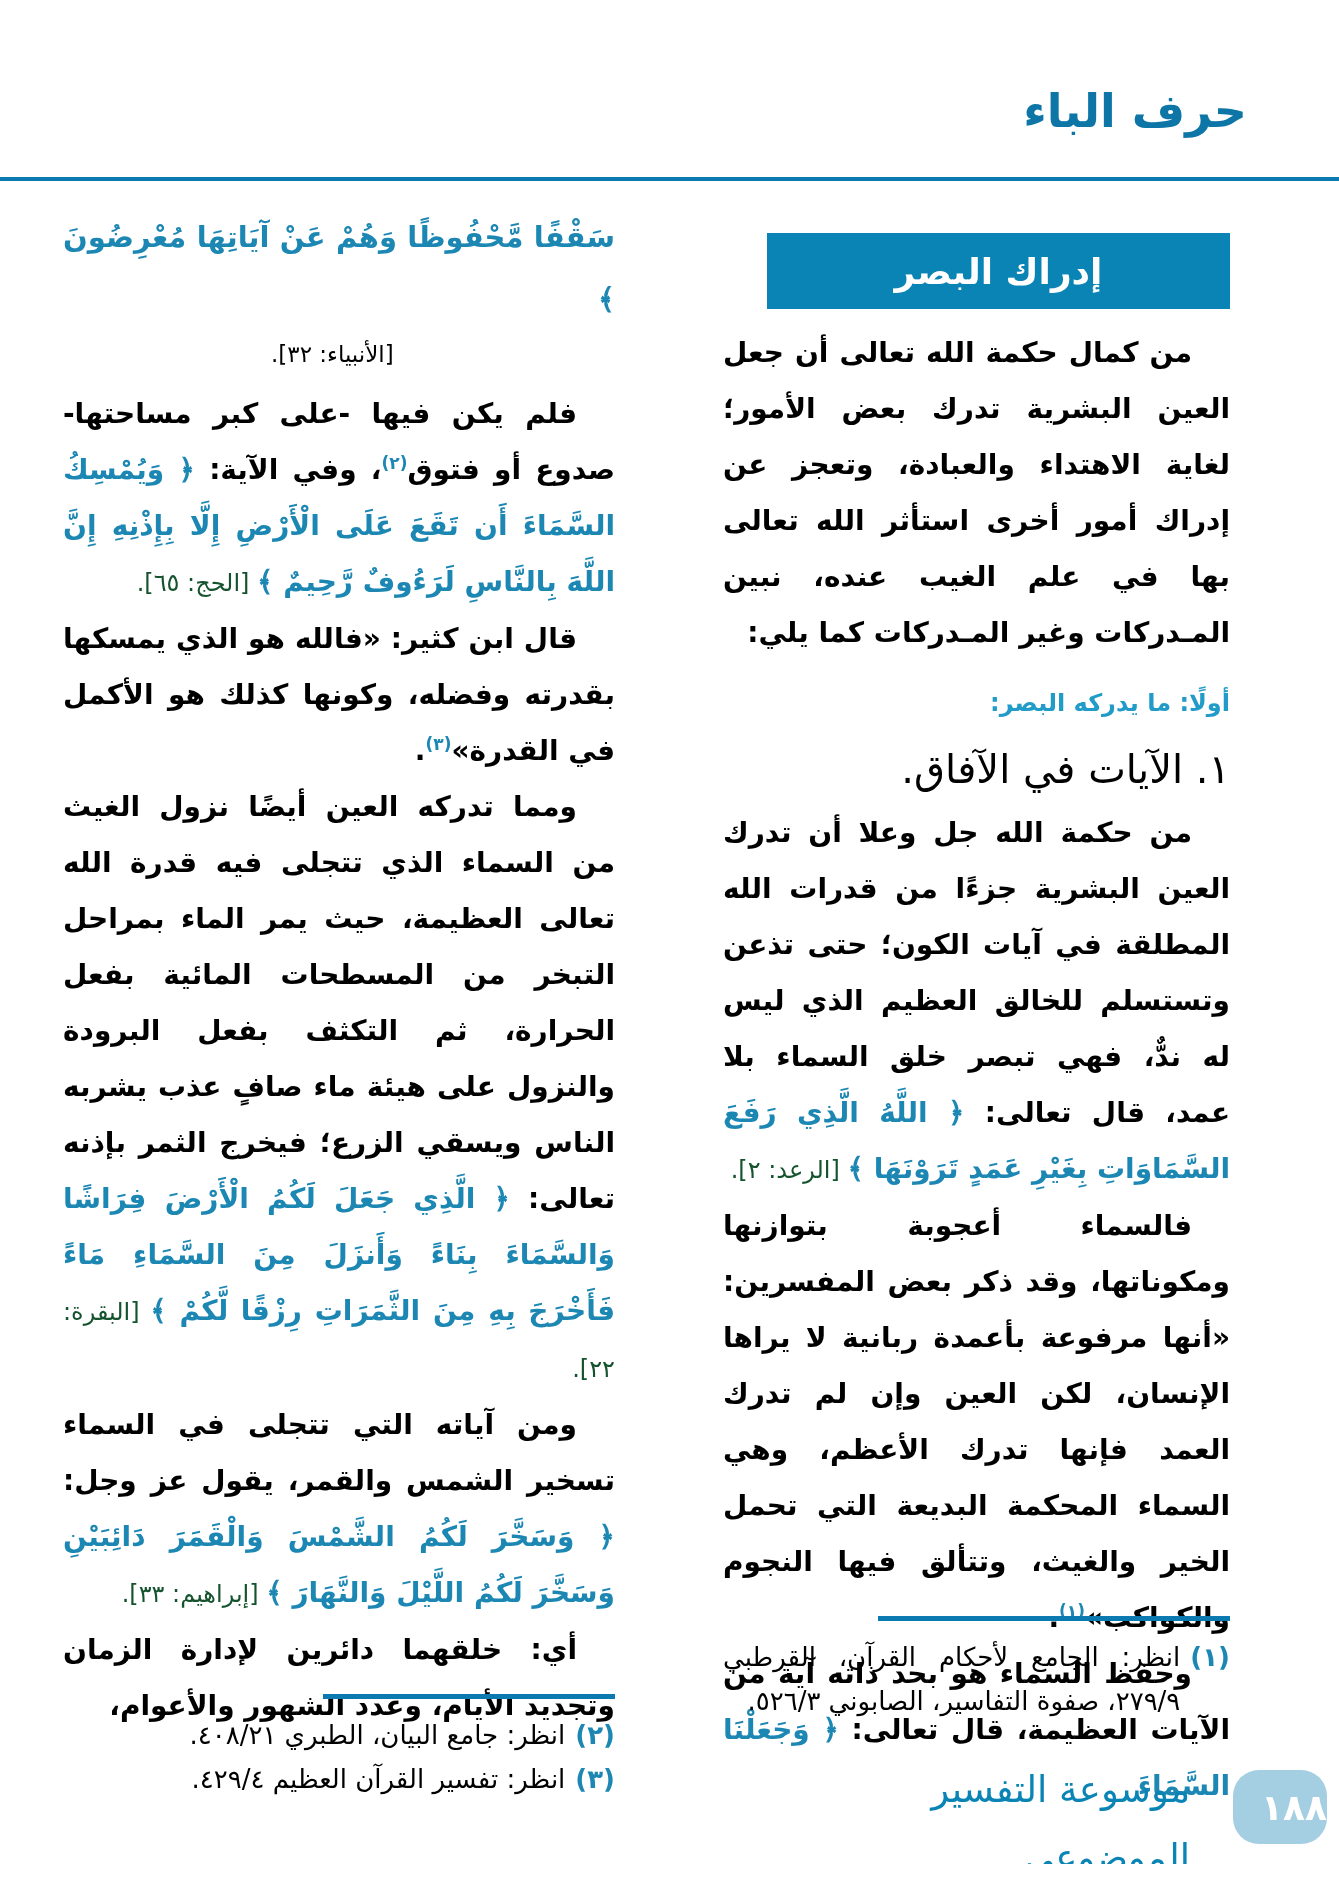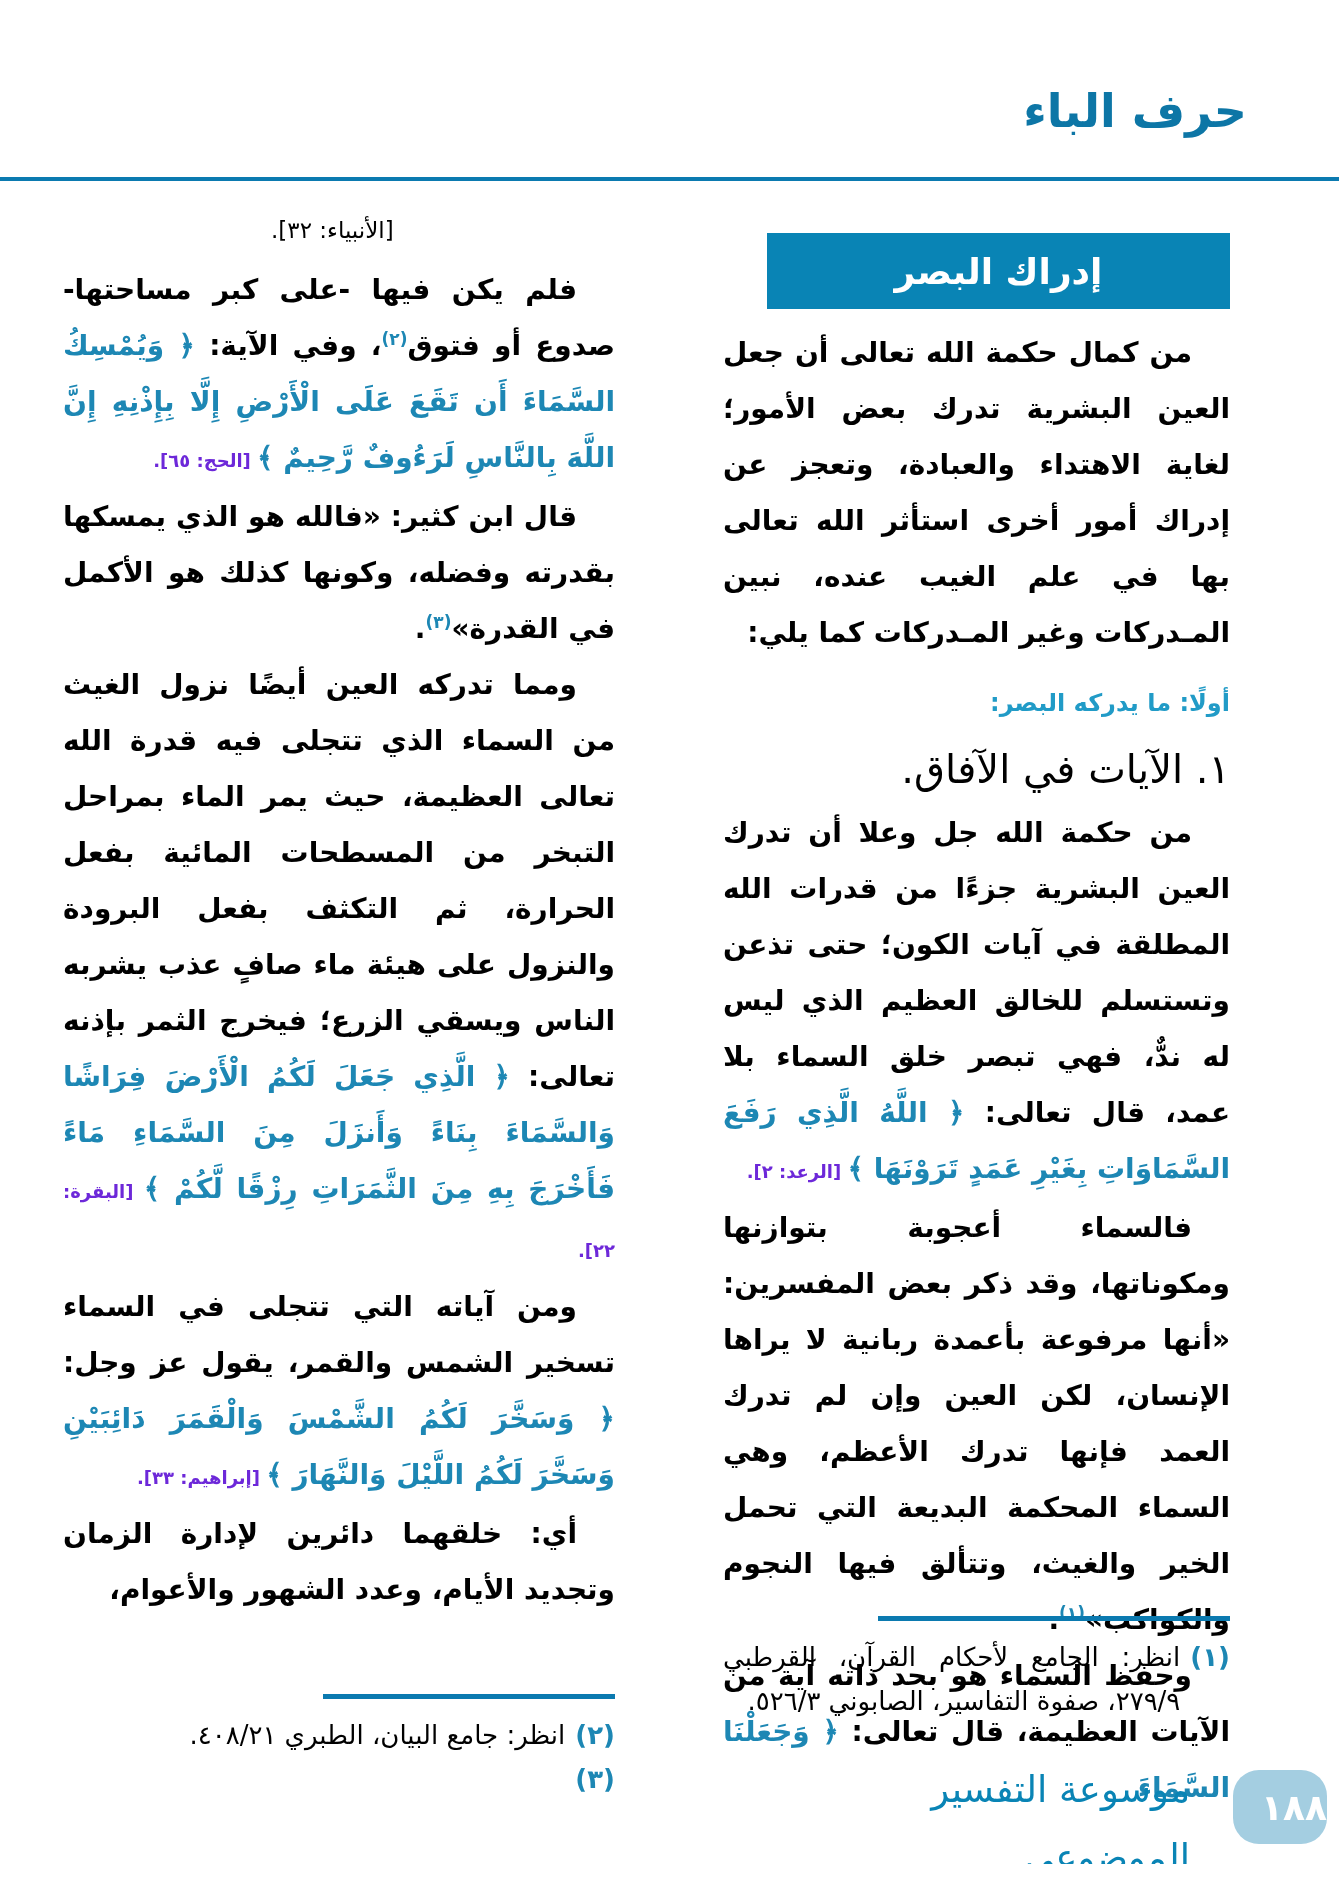--- a/index.html
+++ b/index.html
@@ -21,21 +21,21 @@
   }
   .section-box .t{color:#ffffff;font-size:36px;font-weight:bold;}
   .body-text{
     font-size:28px;font-weight:bold;line-height:56px;margin:0;
     text-align:justify;text-justify:inter-word;
   }
   .indent{text-indent:38px;}
   .subheading{color:#219bc7;font-size:24px;font-weight:bold;line-height:56px;margin:14px 0 8px;}
   .point-title{font-size:40px;font-weight:normal;line-height:56px;margin:10px 0 8px;}
   .quran{color:#1d87b4;}
-  .ref{font-size:18px;font-weight:bold;color:#6d28d9;}
+  .ref{font-size:24px;font-weight:normal;color:#14532d;}
   .fnmark{color:#1d87b4;font-size:17px;line-height:0;vertical-align:super;font-weight:bold;}
   .quran-cont{
     font-size:29px;font-weight:bold;line-height:62px;margin:0;
     text-align:justify;text-align-last:justify;
   }
   .verse-ref-line{
     font-size:23px;font-weight:normal;line-height:44px;margin:2px 0 10px;
     text-align:left;padding-left:208px;
   }
   .fn-block{position:absolute;}
@@ -87,20 +87,21 @@
 
   <div class="fn-block fn-right">
     <div class="fn-rule r"></div>
     <div class="fn-row">
       <span class="m">(١)</span>
       <span class="x">انظر: الجامع لأحكام القرآن، القرطبي ٢٧٩/٩، صفوة التفاسير، الصابوني ٥٢٦/٣.</span>
     </div>
   </div>
 
   <div class="col col-left">
+    <p class="quran-cont quran">سَقْفًا مَّحْفُوظًا وَهُمْ عَنْ آيَاتِهَا مُعْرِضُونَ ﴾</p>
     <div class="verse-ref-line">[الأنبياء: ٣٢].</div>
 
     <p class="body-text indent"><span>فلم يكن فيها -على كبر مساحتها- صدوع أو فتوق</span><sup class="fnmark">(٢)</sup><span>، وفي الآية: </span><span class="quran">﴿ وَيُمْسِكُ السَّمَاءَ أَن تَقَعَ عَلَى الْأَرْضِ إِلَّا بِإِذْنِهِ إِنَّ اللَّهَ بِالنَّاسِ لَرَءُوفٌ رَّحِيمٌ ﴾</span><span class="ref"> [الحج: ٦٥].</span></p>
 
     <p class="body-text indent"><span>قال ابن كثير: «فالله هو الذي يمسكها بقدرته وفضله، وكونها كذلك هو الأكمل في القدرة»</span><sup class="fnmark">(٣)</sup><span>.</span></p>
 
     <p class="body-text indent"><span>ومما تدركه العين أيضًا نزول الغيث من السماء الذي تتجلى فيه قدرة الله تعالى العظيمة، حيث يمر الماء بمراحل التبخر من المسطحات المائية بفعل الحرارة، ثم التكثف بفعل البرودة والنزول على هيئة ماء صافٍ عذب يشربه الناس ويسقي الزرع؛ فيخرج الثمر بإذنه تعالى: </span><span class="quran">﴿ الَّذِي جَعَلَ لَكُمُ الْأَرْضَ فِرَاشًا وَالسَّمَاءَ بِنَاءً وَأَنزَلَ مِنَ السَّمَاءِ مَاءً فَأَخْرَجَ بِهِ مِنَ الثَّمَرَاتِ رِزْقًا لَّكُمْ ﴾</span><span class="ref"> [البقرة: ٢٢].</span></p>
 
     <p class="body-text indent"><span>ومن آياته التي تتجلى في السماء تسخير الشمس والقمر، يقول عز وجل: </span><span class="quran">﴿ وَسَخَّرَ لَكُمُ الشَّمْسَ وَالْقَمَرَ دَائِبَيْنِ وَسَخَّرَ لَكُمُ اللَّيْلَ وَالنَّهَارَ ﴾</span><span class="ref"> [إبراهيم: ٣٣].</span></p>
 
@@ -108,20 +109,21 @@
   </div>
 
   <div class="fn-block fn-left">
     <div class="fn-rule l"></div>
     <div class="fn-row">
       <span class="m">(٢)</span>
       <span class="x">انظر: جامع البيان، الطبري ٤٠٨/٢١.</span>
     </div>
     <div class="fn-row">
       <span class="m">(٣)</span>
+      <span class="x">انظر: تفسير القرآن العظيم ٤٢٩/٤.</span>
     </div>
   </div>
 
   <div class="logo">
     <div class="l1">موسوعة التفسير الموضوعي</div>
     <div class="l2">للقرآن الكريم</div>
   </div>
 
   <div class="page-num-box">
     <span class="n">١٨٨</span>

